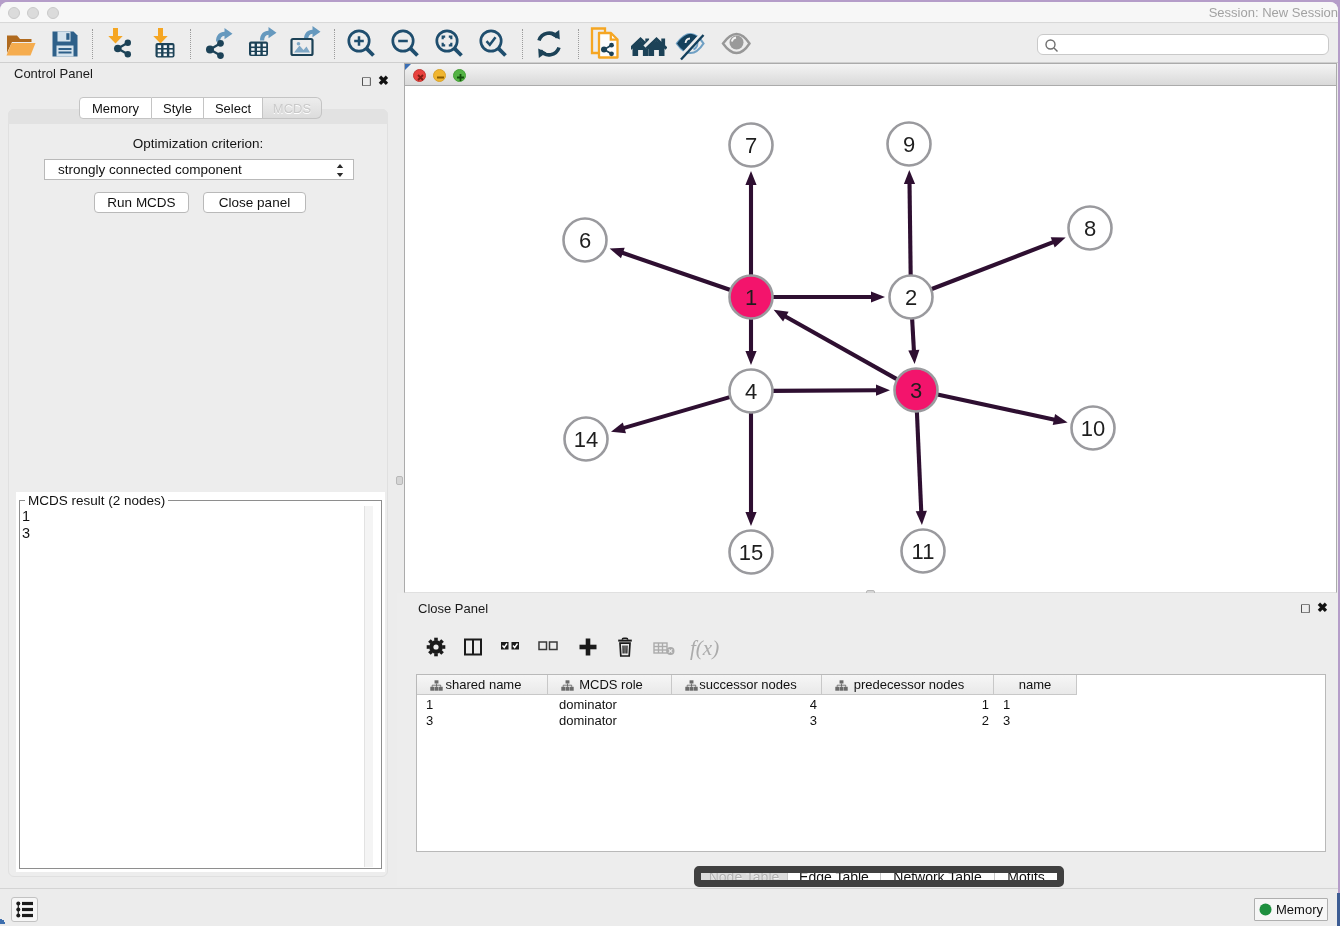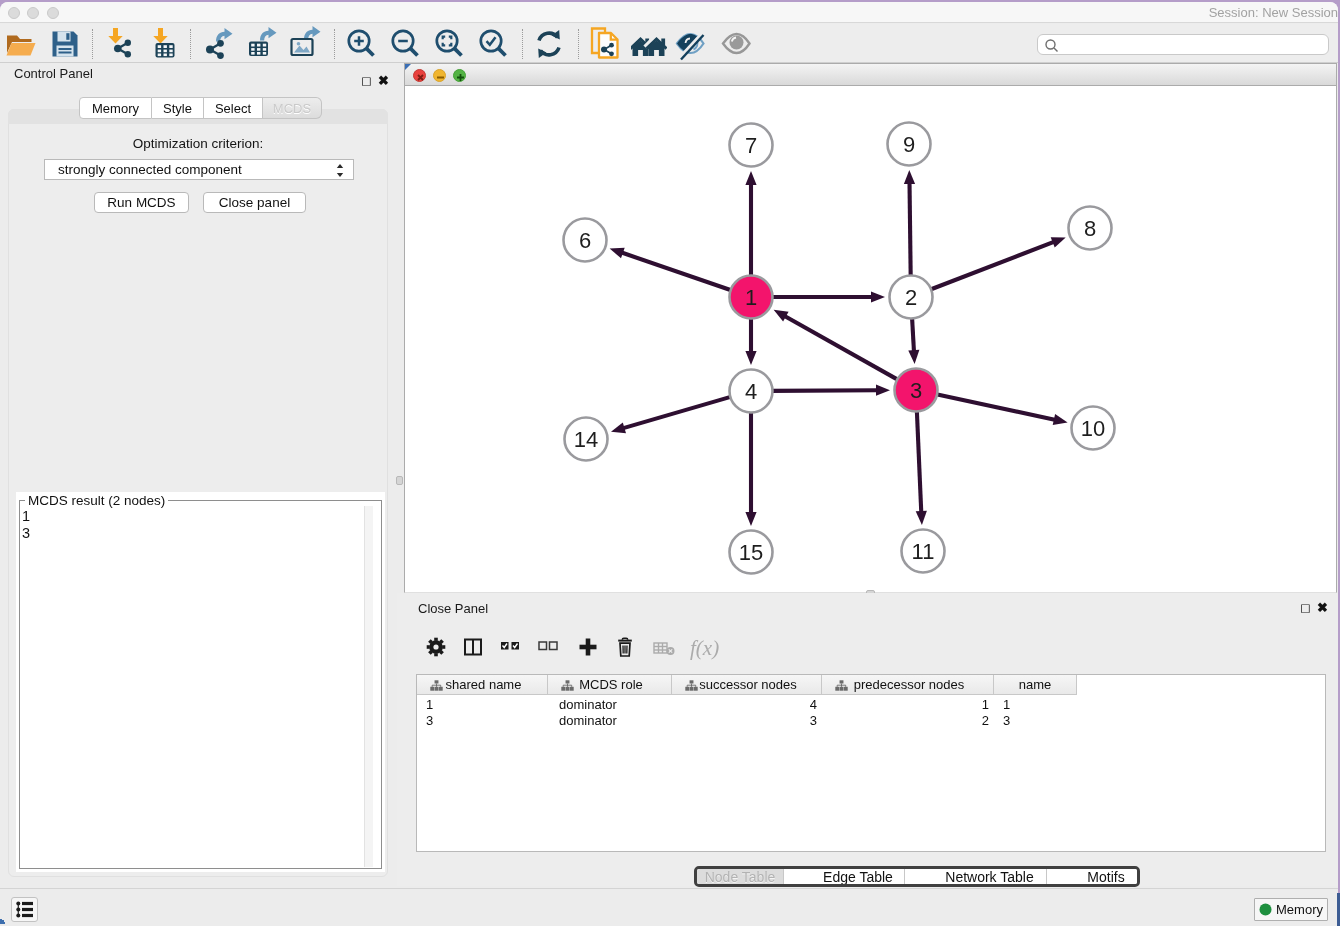--- a/index.html
+++ b/index.html
@@ -45,21 +45,21 @@
 #hgrip { position:absolute; left:866px; top:588px; width:9px; height:7px; background:#D5D5D5; border:1px solid #B8B8B8; border-radius:2px; }
 
 #tp { position:absolute; left:397px; top:591px; width:941px; height:293px; background:#EDEDED; }
 #tp-title { position:absolute; left:21px; top:8px; font-size:13px; color:#1A1A1A; }
 #tp-table { position:absolute; left:19px; top:81px; width:910px; height:178px; background:#fff; border:1px solid #B9B9B9; }
 #tp-header { position:absolute; left:0; top:0; height:20px; width:660px; background:linear-gradient(#F6F6F6,#E9E9E9); border-bottom:1px solid #C8C8C8; }
 .hcell { position:absolute; top:0; height:20px; border-right:1px solid #C8C8C8; font-size:13px; color:#111; text-align:center; line-height:20px; }
 .hcell.wi span { margin-left:3px; }
 .rcell { position:absolute; font-size:13px; color:#111; height:16px; line-height:16px; }
 
-#btabs { position:absolute; left:297px; top:273px; height:21px; display:flex; font-size:14px; border:3px solid #404040; border-radius:5px; overflow:hidden; background:#fff;gap:28px; }
+#btabs { position:absolute; left:297px; top:273px; height:21px; display:flex; font-size:14px; border:7px solid #404040; border-radius:5px; overflow:hidden; background:#fff; }
 .btab { display:flex; align-items:center; justify-content:center; border-right:1px solid #C8C8C8; background:#fff; color:#111; }
 .btab.last { border-right:none; }
 .btab.sel { background:#DCDCDC; color:#B2B2B2; text-shadow:0 1px 0 #F5F5F5; }
 
 #status { position:absolute; left:0; top:886px; width:1338px; height:38px; background:#ECECEC; border-top:1px solid #D4D4D4; }
 #membtn { position:absolute; right:10px; top:9px; width:74px; height:23px; background:#F6F6F6; border:1px solid #AFAFAF; border-radius:1px; font-size:13px; color:#111; text-align:center; line-height:21px; }
 #listbtn { position:absolute; left:11px; top:8px; width:27px; height:25px; background:#F6F6F6; border:1px solid #C2C2C2; border-radius:3px; }
 </style>
 </head>
 <body>

